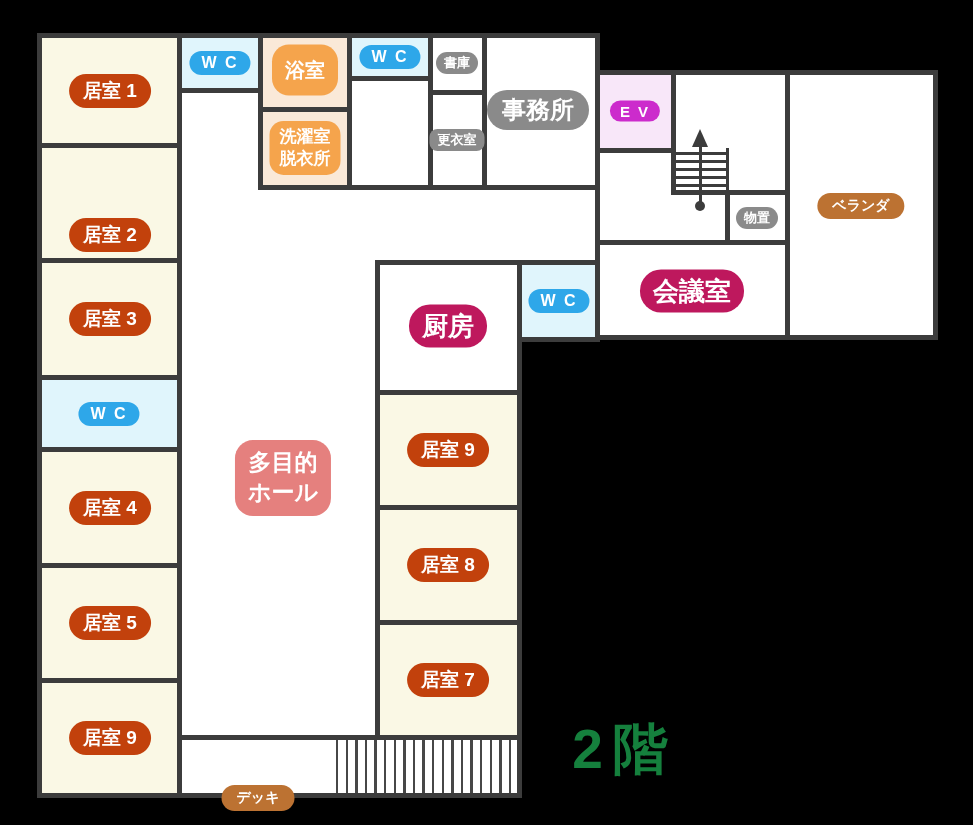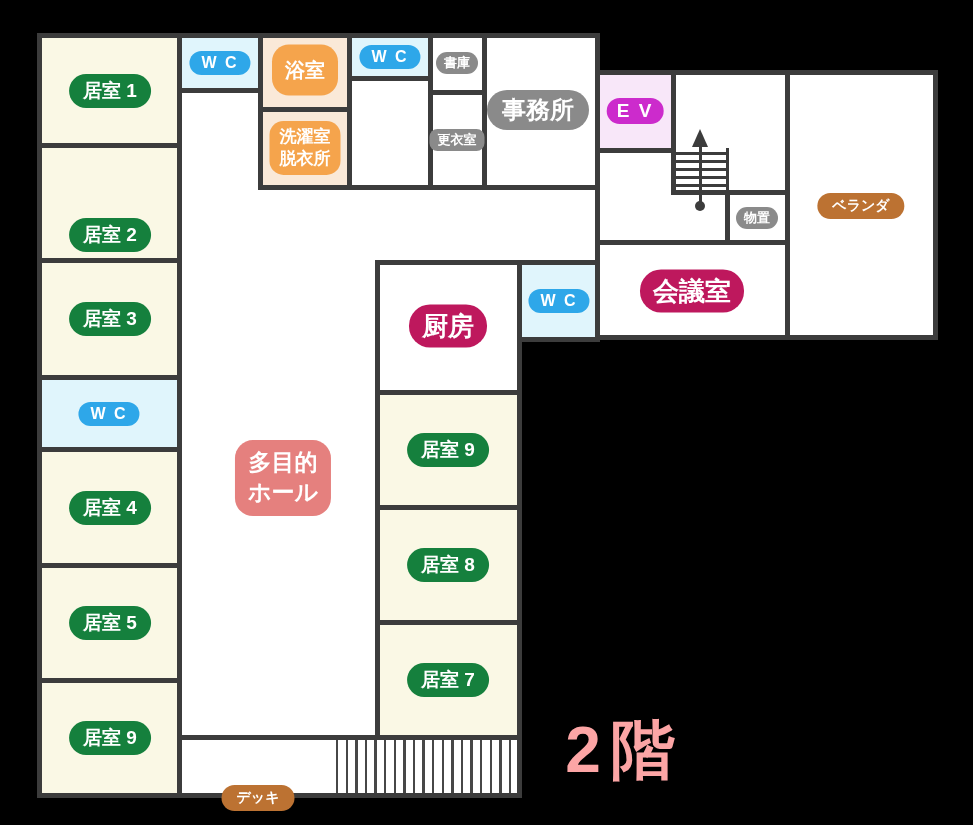--- a/index.html
+++ b/index.html
@@ -17,33 +17,33 @@
   .wall{position:absolute;background:#3C3C3C;z-index:20;}
   .tread{position:absolute;background:#3C3C3C;z-index:20;height:3px;width:50px;left:676px;}
   .arrow-head{position:absolute;z-index:21;width:0;height:0;
     border-left:8px solid transparent;border-right:8px solid transparent;border-bottom:18px solid #3C3C3C;}
   .dot{position:absolute;z-index:21;width:10px;height:10px;border-radius:50%;background:#3C3C3C;}
   .pill{
     position:absolute;transform:translate(-50%,-50%);display:flex;align-items:center;justify-content:center;
     color:#fff;font-weight:700;white-space:nowrap;z-index:30;text-align:center;
   }
   .two-line{flex-direction:column;line-height:1.3;}
-  .p-green{background:#15803d;font-size:19px;padding:4px 14px;border-radius:18px;}
+  .p-green{background:#c2410c;font-size:19px;padding:4px 14px;border-radius:18px;}
   .p-blue{background:#2EA7E9;font-size:16px;padding:3px 12px;border-radius:16px;letter-spacing:2px;}
   .p-gray-sm{background:#8A8A8A;font-size:13px;padding:2px 8px;border-radius:12px;}
   .p-gray-lg{background:#be185d;font-size:26px;padding:4px 13px;border-radius:21px;}
   .p-gray-xl{background:#8A8A8A;font-size:24px;padding:4px 15px;border-radius:22px;}
   .p-orange{background:#F5A44C;font-size:20px;padding:12px 13px;border-radius:17px;}
   .p-orange-2{background:#F5A44C;font-size:17px;padding:5px 10px;border-radius:14px;}
-  .p-magenta{background:#CC2BCC;font-size:19px;padding:2px 10px;border-radius:13px;letter-spacing:2px;text-align:center;}
+  .p-magenta{background:#CC2BCC;font-size:15px;padding:2px 10px;border-radius:13px;letter-spacing:2px;text-align:center;}
   .p-salmon{background:#E5807E;font-size:23px;padding:8px 13px;border-radius:18px;}
   .p-brown{background:#BC7232;font-size:14px;padding:4px 15px;border-radius:20px;}
   .floor-label{
-    position:absolute;transform:translate(-50%,-50%);color:#fca5a5;
-    font-size:64px;font-weight:700;letter-spacing:10px;z-index:30;white-space:nowrap;
+    position:absolute;transform:translate(-50%,-50%);color:#15803d;
+    font-size:55px;font-weight:700;letter-spacing:10px;z-index:30;white-space:nowrap;
   }
 </style>
 </head>
 <body>
 
 <div class="stage">
 
   <div class="fill" style="left:180px;top:90px;width:205px;height:650px;"></div>
   <div class="fill" style="left:180px;top:90px;width:417px;height:177px;"></div>
 

